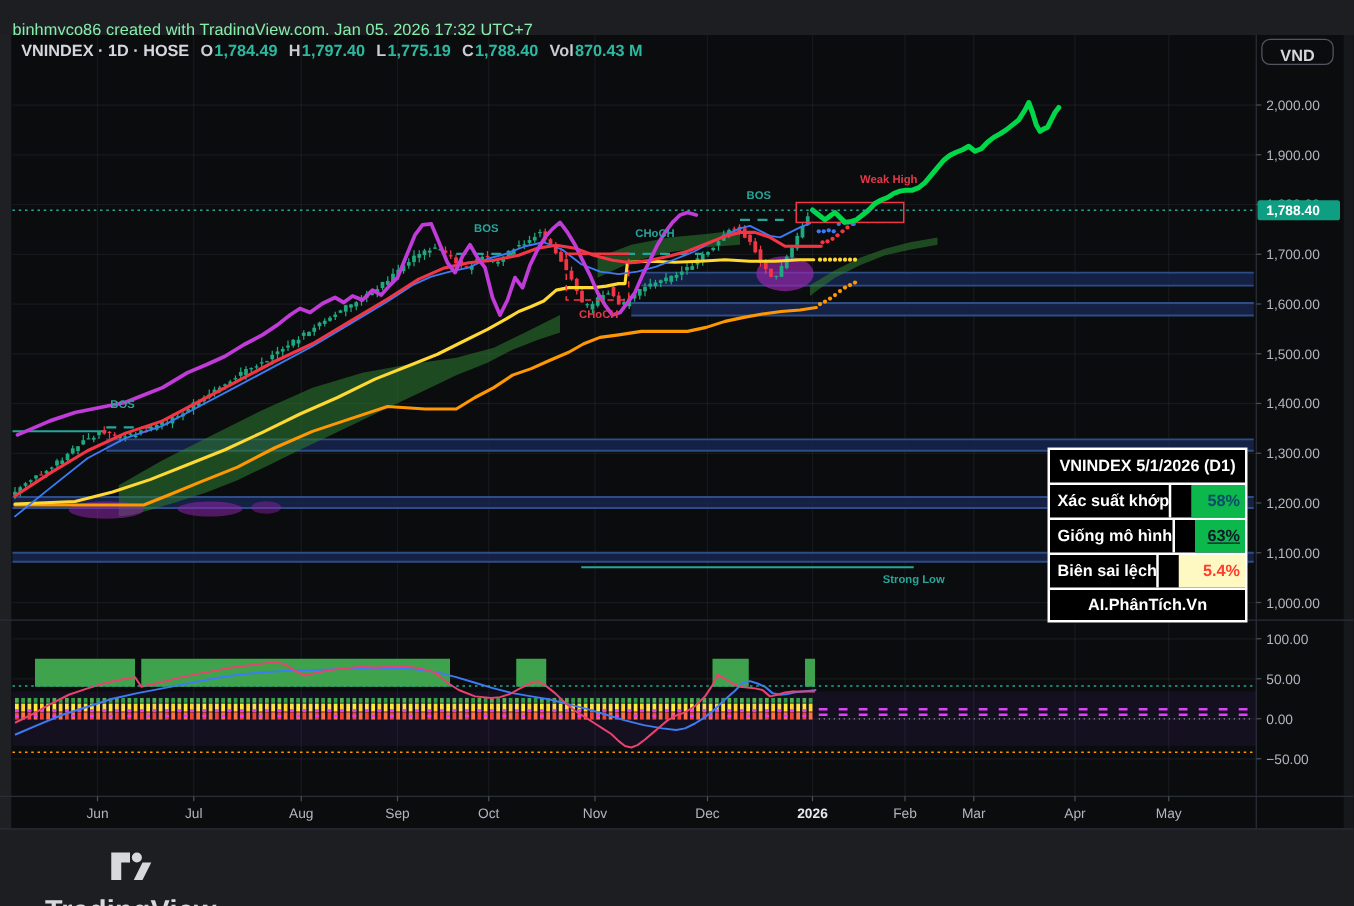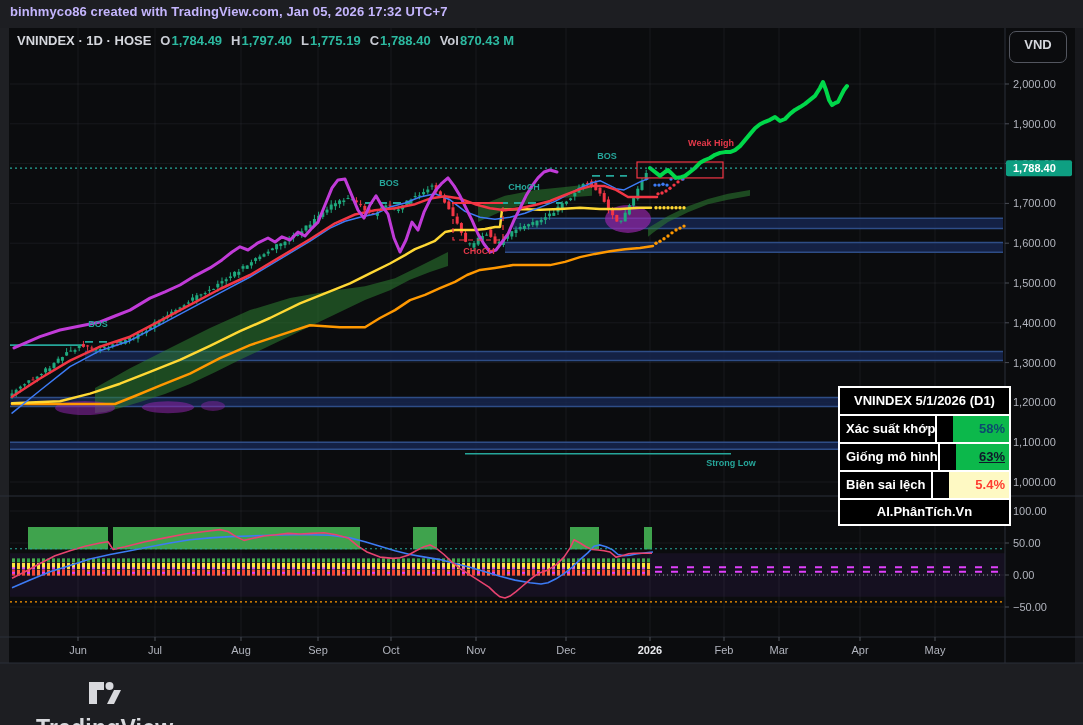--- a/index.html
+++ b/index.html
@@ -1,30 +1,30 @@
 <!DOCTYPE html>
 <html><head>
 <meta charset="utf-8">
 <style>
   html,body{margin:0;padding:0;background:#1d1e22;width:1083px;height:725px;overflow:hidden;
     font-family:"Liberation Sans",sans-serif;-webkit-font-smoothing:antialiased;}
   #stage{position:relative;width:1083px;height:725px;background:#1d1e22;}
   #topbar{position:absolute;left:0;top:0;width:1083px;height:28px;background:#1d1e22;}
-  #topbar .t{position:absolute;left:10px;top:4px;font-size:13px;font-weight:700;color:#c4b5fd;letter-spacing:.1px;}
+  #topbar .t{position:absolute;left:10px;top:16px;font-size:13px;font-weight:400;color:#86efac;letter-spacing:.1px;}
   #chartbg{position:absolute;left:0;top:28px;width:1083px;height:635px;background:#0b0c0e;}
   #lstrip{position:absolute;left:0;top:28px;width:9px;height:635px;background:#1f2024;}
   #rstrip{position:absolute;left:1075px;top:28px;width:8px;height:635px;background:#17181c;}
   #chartsvg{position:absolute;left:0;top:0;width:1083px;height:725px;pointer-events:none;}
   #symhdr{position:absolute;left:17px;top:33px;font-size:13px;font-weight:600;color:#d5d7dd;}
   #symhdr .fl{color:#c9ccd4;margin-left:9px;}
   #symhdr .fv{color:#2cb9a0;margin-left:1px;}
-  #vndbtn{position:absolute;left:1009px;top:31px;width:58px;height:32px;border:1px solid #53565f;border-radius:7px;
+  #vndbtn{position:absolute;left:1009px;top:31px;width:58px;height:21px;border:1px solid #53565f;border-radius:7px;
     color:#d5d7dd;font-size:13px;font-weight:700;text-align:center;line-height:26px;background:transparent;box-sizing:border-box;}
-  #infotable{position:absolute;left:838px;top:358px;width:173px;background:#000;border:2px solid #fff;box-sizing:border-box;
-    color:#fff;font-weight:700;font-size:13px;margin-top:28px;}
+  #infotable{position:absolute;left:838px;top:358px;width:160px;background:#000;border:2px solid #fff;box-sizing:border-box;
+    color:#fff;font-weight:700;font-size:13px;}
   #infotable .hrow{height:26px;line-height:26px;text-align:center;border-bottom:2px solid #fff;}
   #infotable .row{display:flex;height:26px;line-height:26px;border-bottom:2px solid #fff;gap:16px;}
   #infotable .lab{flex:1;padding-left:6px;border-right:2px solid #fff;white-space:nowrap;}
   #infotable .val{width:56px;text-align:right;padding-right:4px;}
   #infotable .frow{height:24px;line-height:24px;text-align:center;}
   #tvlogo{position:absolute;left:36px;top:680px;display:flex;align-items:center;gap:9px;color:#d8d9dd;flex-direction:column;}
   #tvlogo .txt{font-size:23px;font-weight:700;letter-spacing:.2px;}
 </style>
 </head>
 <body>

